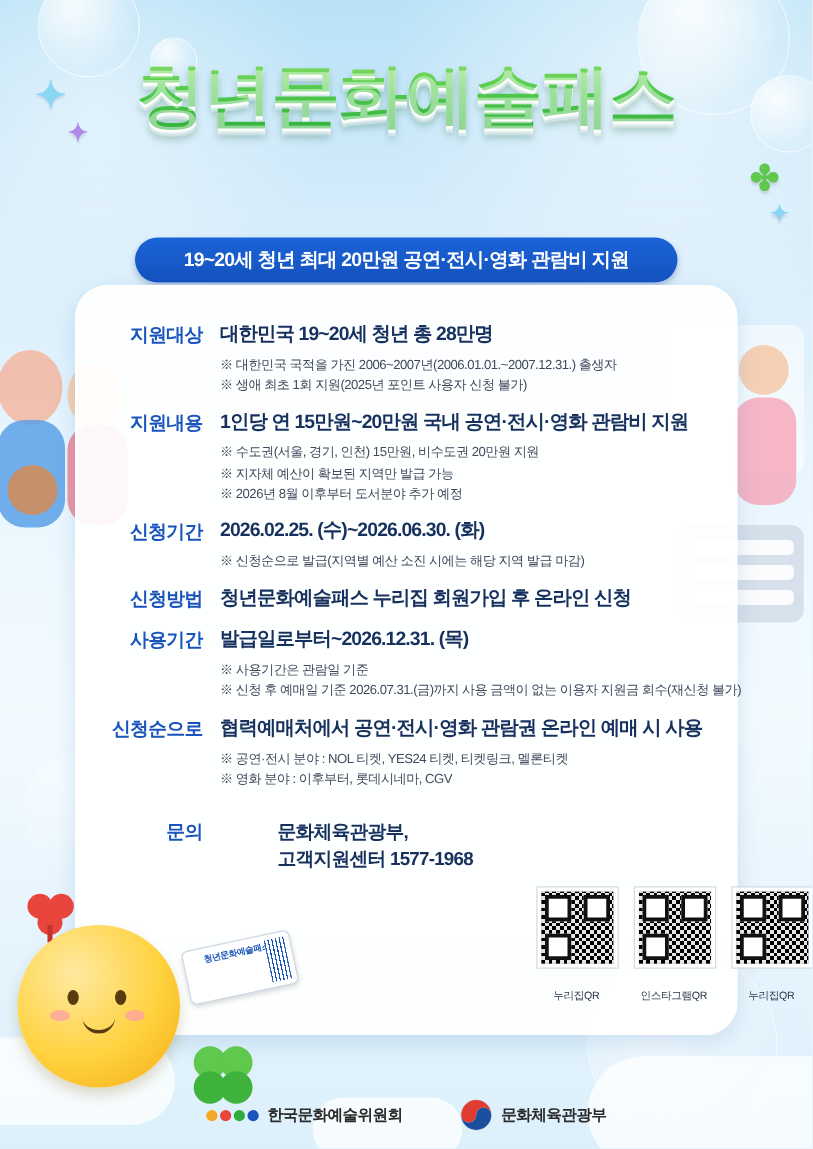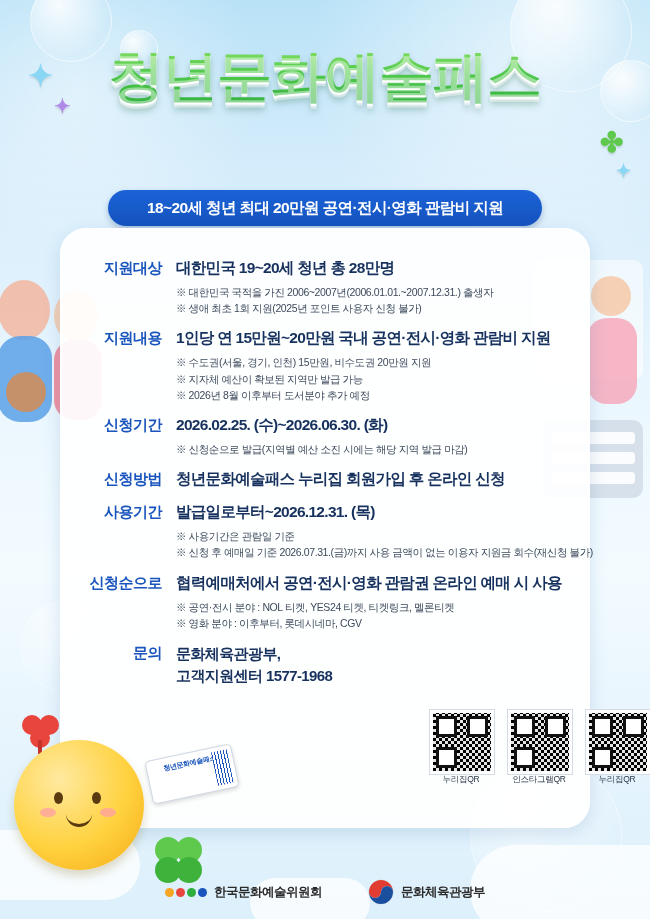--- a/index.html
+++ b/index.html
@@ -206,21 +206,21 @@
   .qr-img::before { left: 3px; top: 3px; }
   .qr-img::after  { right: 3px; top: 3px; }
   .qr-corner {
     position: absolute;
     left: 3px; bottom: 3px;
     width: 15px; height: 15px;
     border: 3px solid #111;
     background: #fff;
   }
   .qr-label {
-    margin-top: 0;
+    margin-top: 17px;
     font-size: 8.5px;
     color: #2a3648;
     letter-spacing: -0.3px;
   }
 
   
   .character {
     position: absolute;
     left: 14px; top: 740px;
     width: 130px; height: 130px;
@@ -354,21 +354,21 @@
   </svg>
 
   <div class="title-wrap">
     <span class="sparkle sp1">✦</span>
     <span class="sparkle sp2">✦</span>
     <span class="sparkle sp3">✤</span>
     <span class="sparkle sp4">✦</span>
     <div class="main-title">청년문화예술패스</div>
   </div>
 
-  <div class="banner">18~20세 청년 최대 20만원 공연·전시·영화 관람비 지원</div>
+  <div class="banner">19~20세 청년 최대 20만원 공연·전시·영화 관람비 지원</div>
 
   <div class="card">
 
     <div class="row">
       <div class="row-label">지원대상</div>
       <div class="row-body">
         <div class="row-head">대한민국 19~20세 청년 총 28만명</div>
         <div class="notes">
           <div class="note">※ 대한민국 국적을 가진 2006~2007년(2006.01.01.~2007.12.31.) 출생자</div>
           <div class="note">※ 생애 최초 1회 지원(2025년 포인트 사용자 신청 불가)</div>
@@ -420,21 +420,21 @@
       <div class="row-label">신청순으로</div>
       <div class="row-body">
         <div class="row-head">협력예매처에서 공연·전시·영화 관람권 온라인 예매 시 사용</div>
         <div class="notes">
           <div class="note">※ 공연·전시 분야 : NOL 티켓, YES24 티켓, 티켓링크, 멜론티켓</div>
           <div class="note">※ 영화 분야 : 이후부터, 롯데시네마, CGV</div>
         </div>
       </div>
     </div>
 
-    <div class="row" style="margin-top:12px;">
+    <div class="row" style="margin-top:24px;gap:46px;">
       <div class="row-label">문의</div>
       <div class="row-body">
         <div class="contact-body">문화체육관광부,</div>
         <div class="contact-body">고객지원센터 1577-1968</div>
       </div>
     </div>
 
     <div class="qr-area">
       <div class="qr-box">
         <div class="qr-img">

